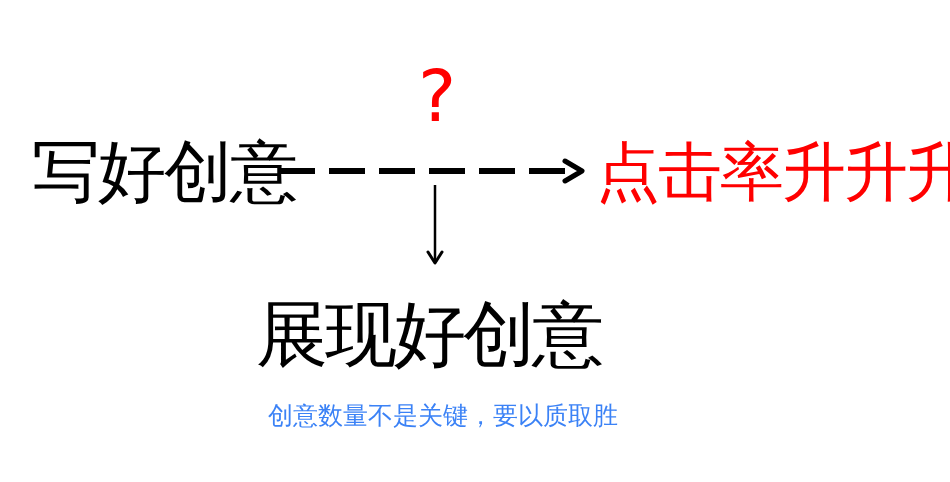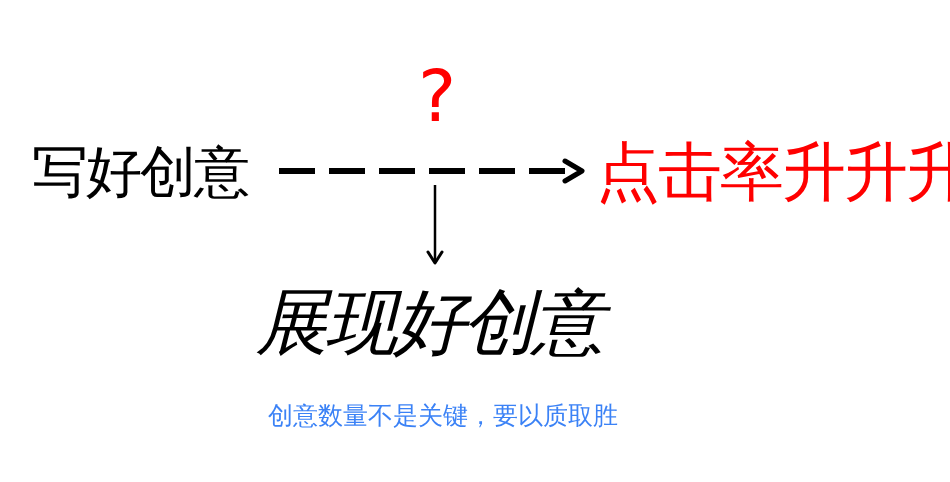--- a/index.html
+++ b/index.html
@@ -1,22 +1,22 @@
 <!DOCTYPE html>
 <html><head>
 <meta charset="utf-8">
 <style>
   html, body { margin:0; padding:0; background:#ffffff; }
   body { width:950px; height:482px; position:relative; overflow:hidden;
          font-family: "DejaVu Sans", "Liberation Sans", sans-serif; }
   .abs { position:absolute; white-space:nowrap; }
-  #src { left:32px; top:140px; font-size:56px; color:#000; letter-spacing:-2px; line-height:64px; }
+  #src { left:32px; top:140px; font-size:68px; color:#000; letter-spacing:-2px; line-height:64px; }
   #dst { left:596px; top:140px; font-size:64px; color:#ff0000; letter-spacing:-2px; line-height:64px; }
   #q { left:418px; top:56px; font-size:72px; color:#ff0000; line-height:80px; }
-  #mid { left:256px; top:280px; font-size:72px; color:#000; letter-spacing:-3px; line-height:84px;font-style:italic; }
+  #mid { left:256px; top:292px; font-size:72px; color:#000; letter-spacing:-3px; line-height:84px; }
   #note { left:268px; top:400px; font-size:25px; color:#3b82f6; line-height:32px; }
   svg.arrows { position:absolute; left:0; top:0; }
 </style>
 </head>
 <body>
 
 <div class="abs" id="src">写好创意</div>
 <div class="abs" id="q">?</div>
 <div class="abs" id="dst">点击率升升升</div>
 

